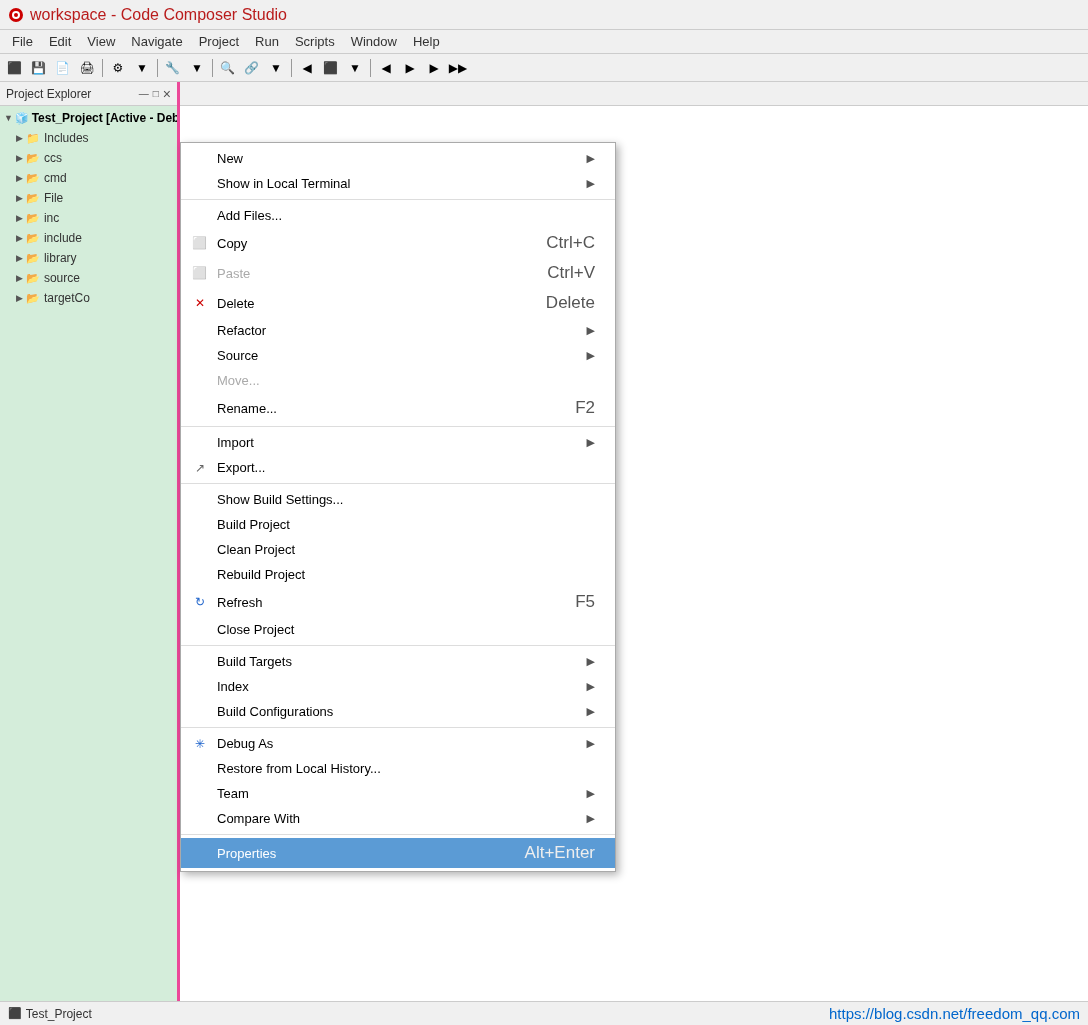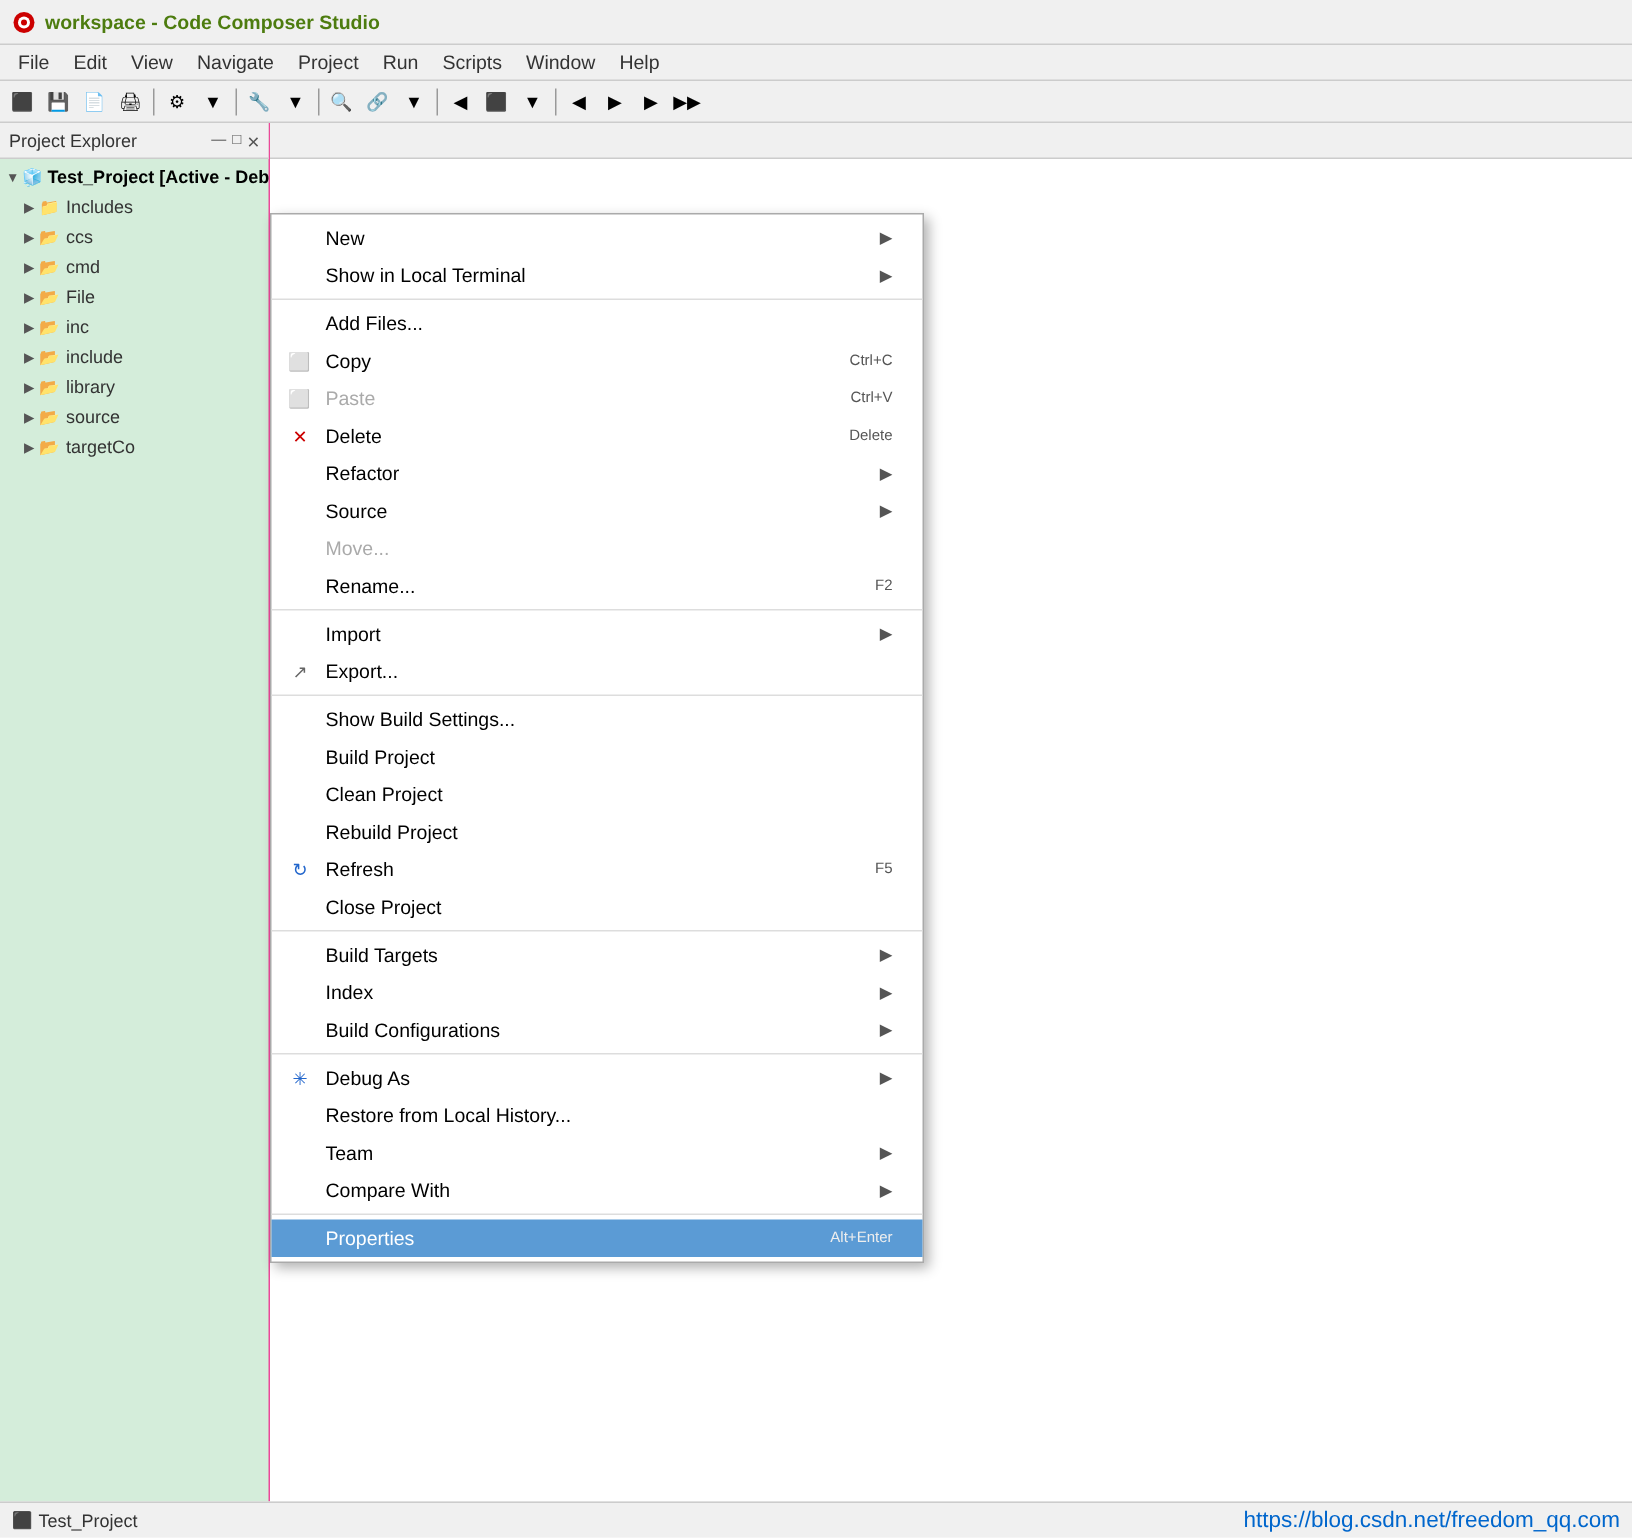--- a/index.html
+++ b/index.html
@@ -21,23 +21,22 @@
       align-items: center;
       padding: 0 8px;
       border-bottom: 1px solid #ccc;
     }
     #title-bar .app-icon {
       width: 16px;
       height: 16px;
       margin-right: 6px;
     }
     #title-bar .title-text {
-      font-size: 13px;
-      color: #4d7c0f;
-      font-weight: bold;
+      font-size: 16px;
+      color: #b91c1c;
     }
 
     
     #menu-bar {
       background: #f0f0f0;
       height: 24px;
       display: flex;
       align-items: center;
       padding: 0 4px;
       border-bottom: 1px solid #ccc;
@@ -80,21 +79,21 @@
     
     #main-area {
       display: flex;
       height: calc(1025px - 30px - 24px - 28px - 24px);
     }
 
     
     #project-explorer {
       width: 180px;
       background: #d4edda;
-      border-right: 1px solid #ec4899;
+      border-right: 3px solid #ec4899;
       display: flex;
       flex-direction: column;
       position: relative;
     }
     #explorer-header {
       background: #f0f0f0;
       height: 24px;
       display: flex;
       align-items: center;
       padding: 0 6px;
@@ -185,21 +184,21 @@
     }
     .ctx-item.disabled {
       color: #aaa;
       cursor: default;
     }
     .ctx-label {
       flex: 1;
       font-size: 13px;
     }
     .ctx-shortcut {
-      font-size: 10px;
+      font-size: 17px;
       color: #555;
       margin-left: 40px;
     }
     .ctx-item.highlighted .ctx-shortcut {
       color: #eee;
     }
     .ctx-arrow {
       font-size: 11px;
       color: #555;
       margin-left: 8px;

